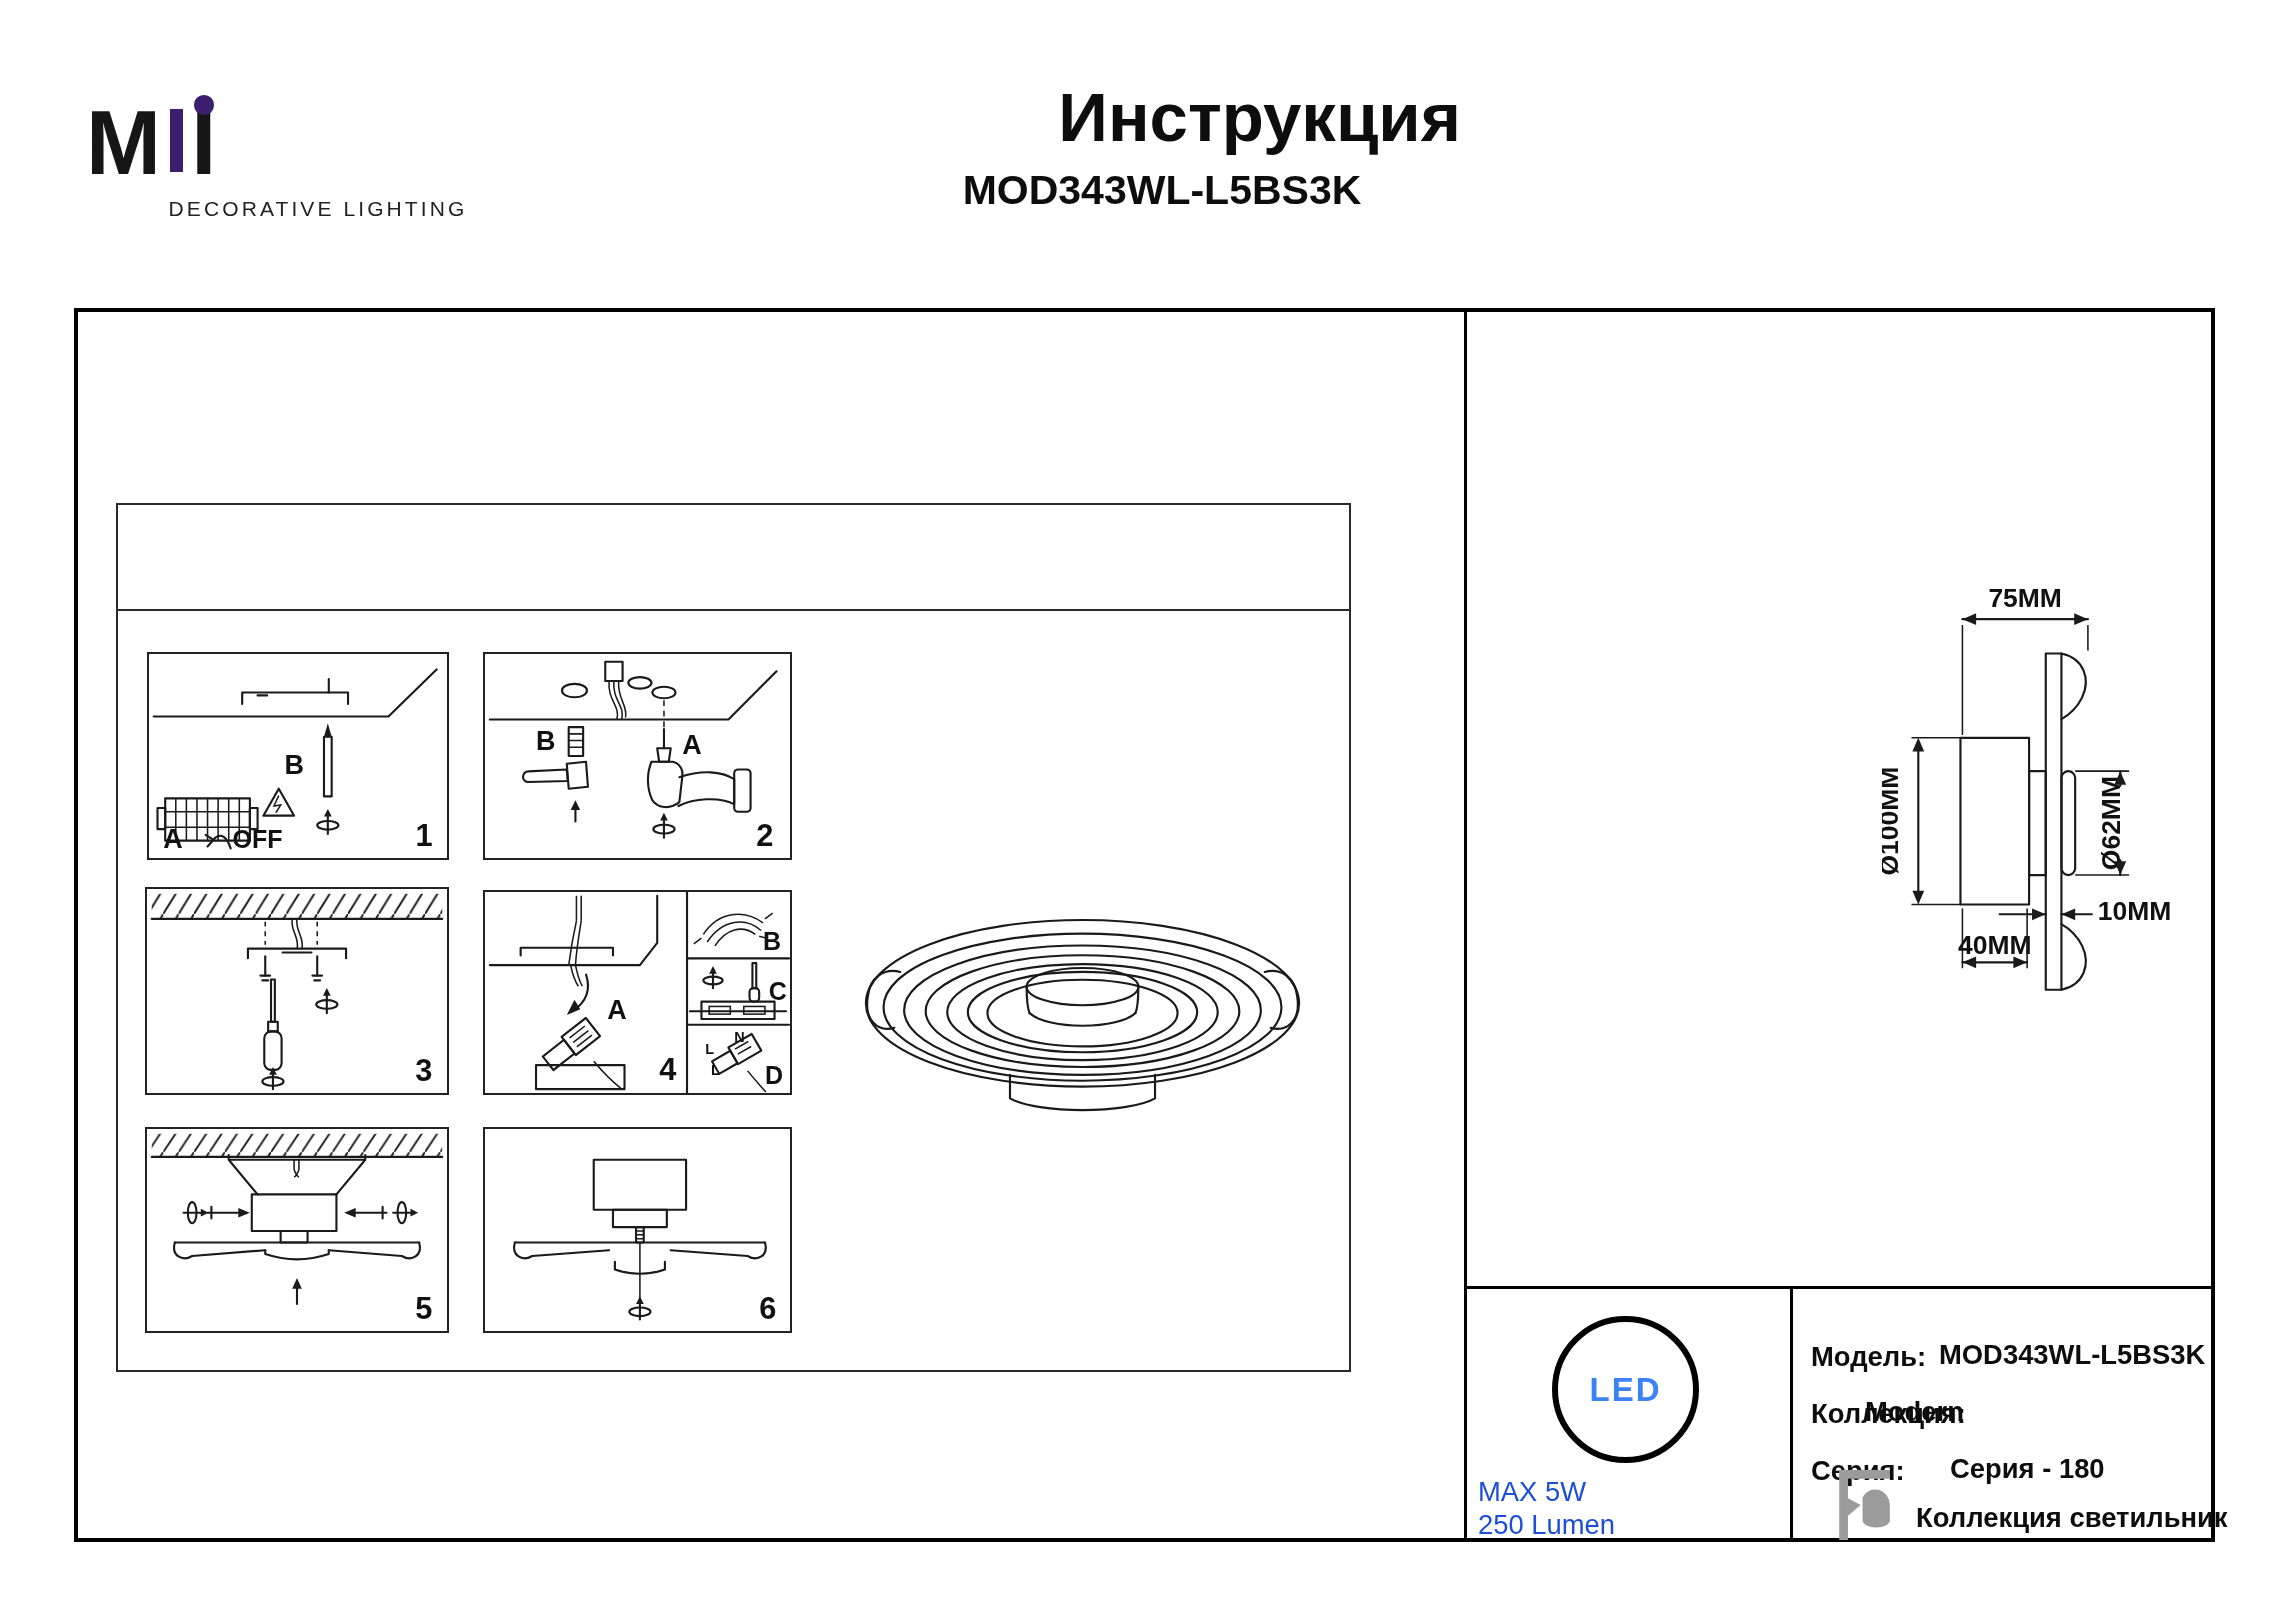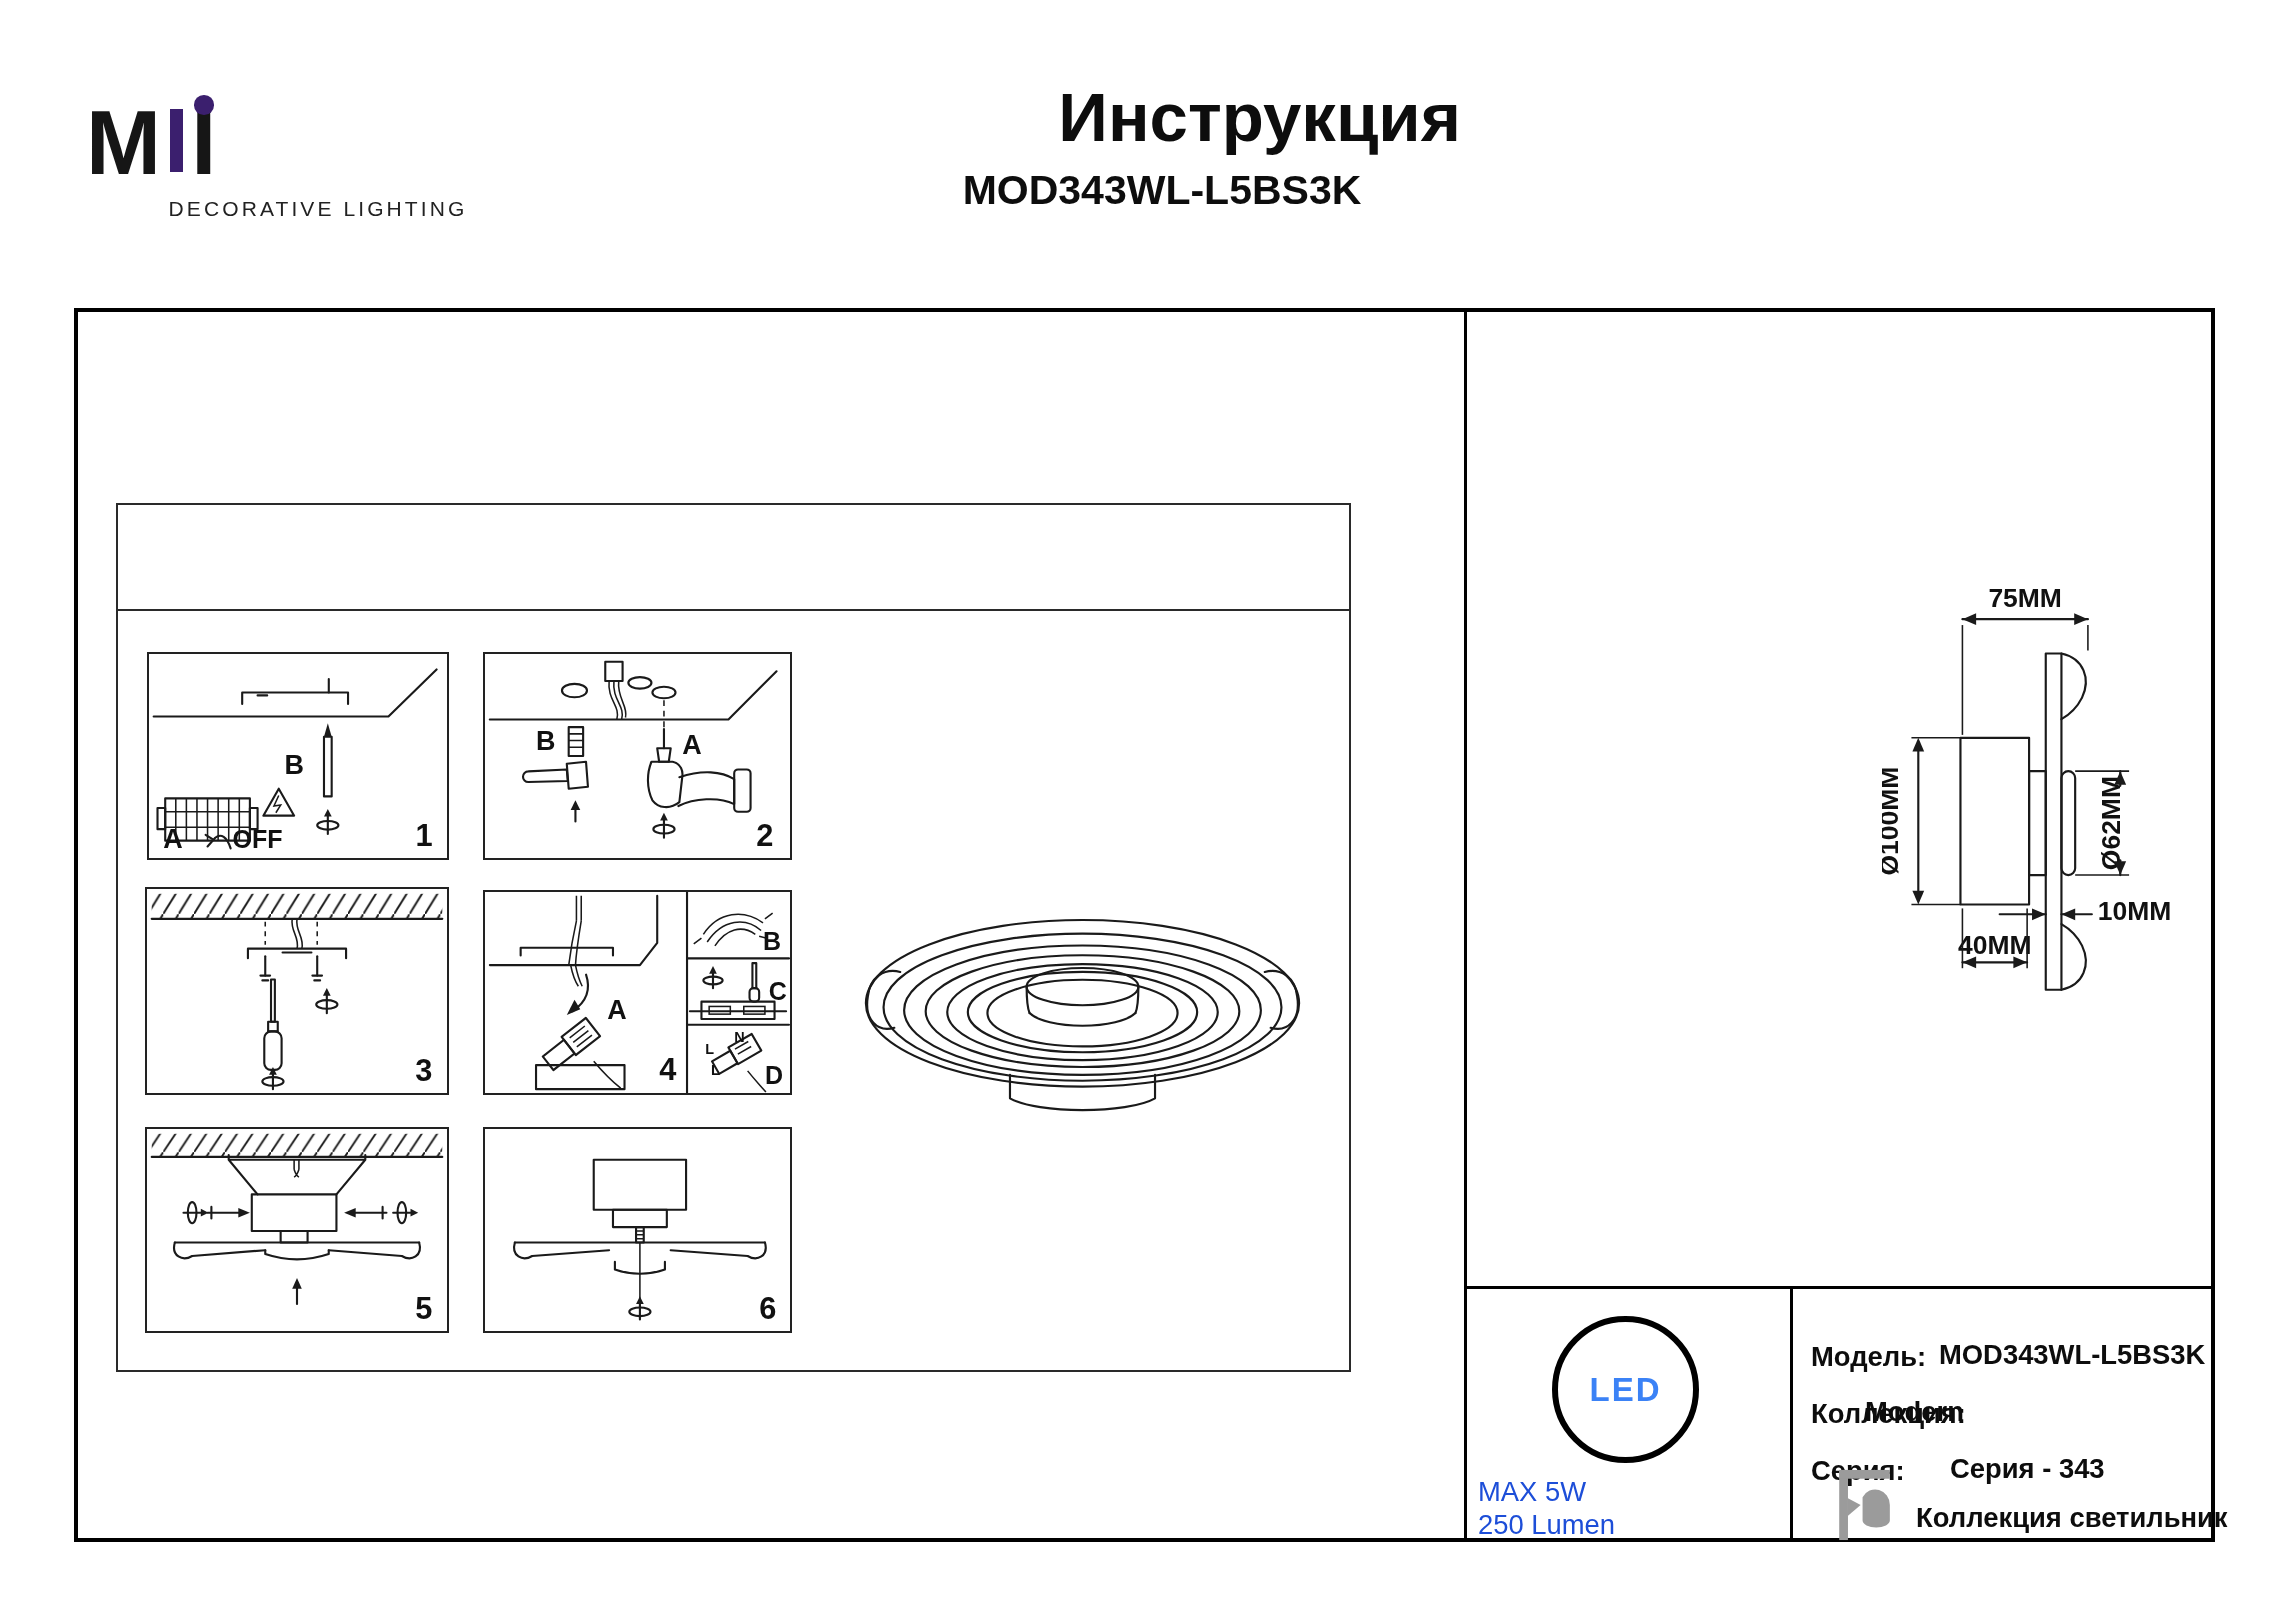--- a/index.html
+++ b/index.html
@@ -350,21 +350,21 @@
     <span>LED</span>
   </div>
   <div class="abs spec-center" style="left:1478px;top:1476px;">MAX 5W</div>
   <div class="abs spec-center" style="left:1478px;top:1509px;">250 Lumen</div>
 
   <div class="abs info-label" style="left:1811px;top:1341px;">Модель:</div>
   <div class="abs info-value" style="left:1939px;top:1339px;">MOD343WL-L5BS3K</div>
   <div class="abs info-label" style="left:1811px;top:1398px;">Коллекция:</div>
   <div class="abs info-value" style="left:1865px;top:1396px;">Modern</div>
   <div class="abs info-label" style="left:1811px;top:1455px;">Серия:</div>
-  <div class="abs info-value" style="left:1950px;top:1453px;">Серия - 343</div>
+  <div class="abs info-value" style="left:1950px;top:1453px;">Серия - 180</div>
   <div class="abs info-value" style="left:1916px;top:1502px;">Коллекция светильник</div>
 
   <div class="abs" style="left:1835px;top:1468px;width:61px;height:74px;">
     <svg viewBox="0 0 62 76" style="width:100%;height:100%;display:block;">
       <rect class="gr" x="4" y="2" width="9" height="72"></rect>
       <rect class="gr" x="4" y="2" width="52" height="9"></rect>
       <path class="gr" d="M28,30 a15,16 0 0 1 28,8 v16 a14,7 0 0 1 -28,0 z"></path>
       <polygon class="gr" points="26,38 13,31 13,49"></polygon>
     </svg>
   </div>

